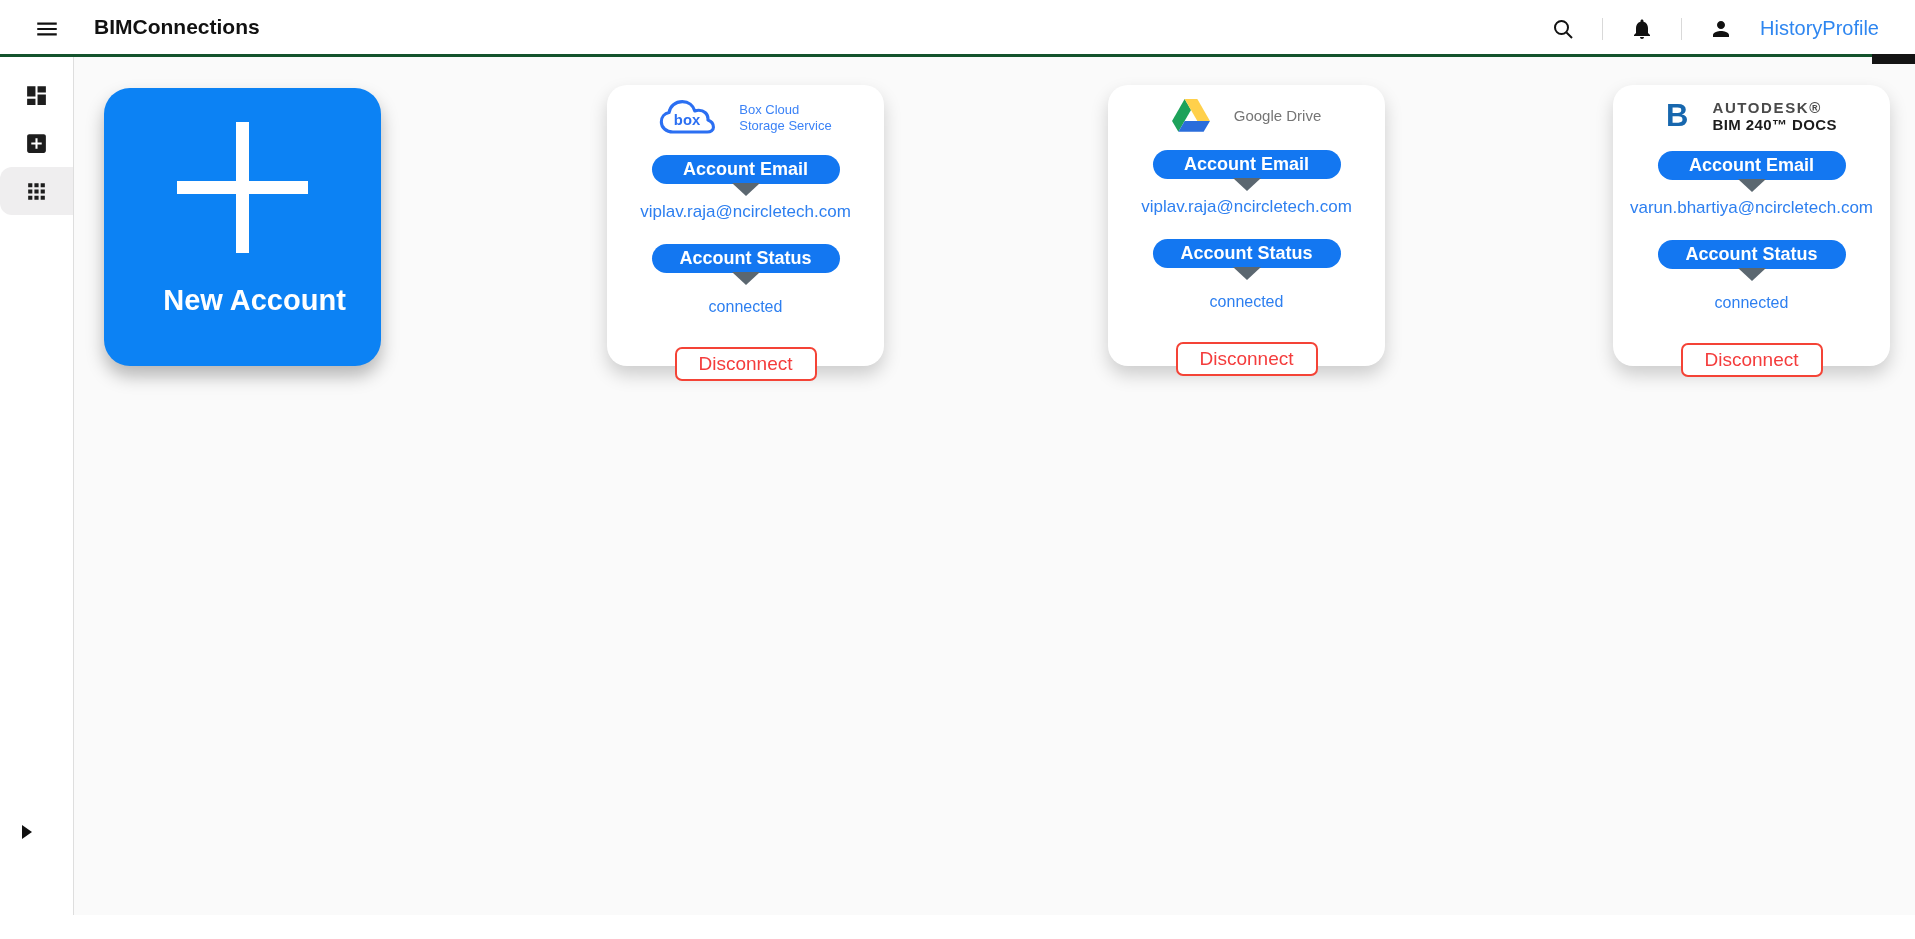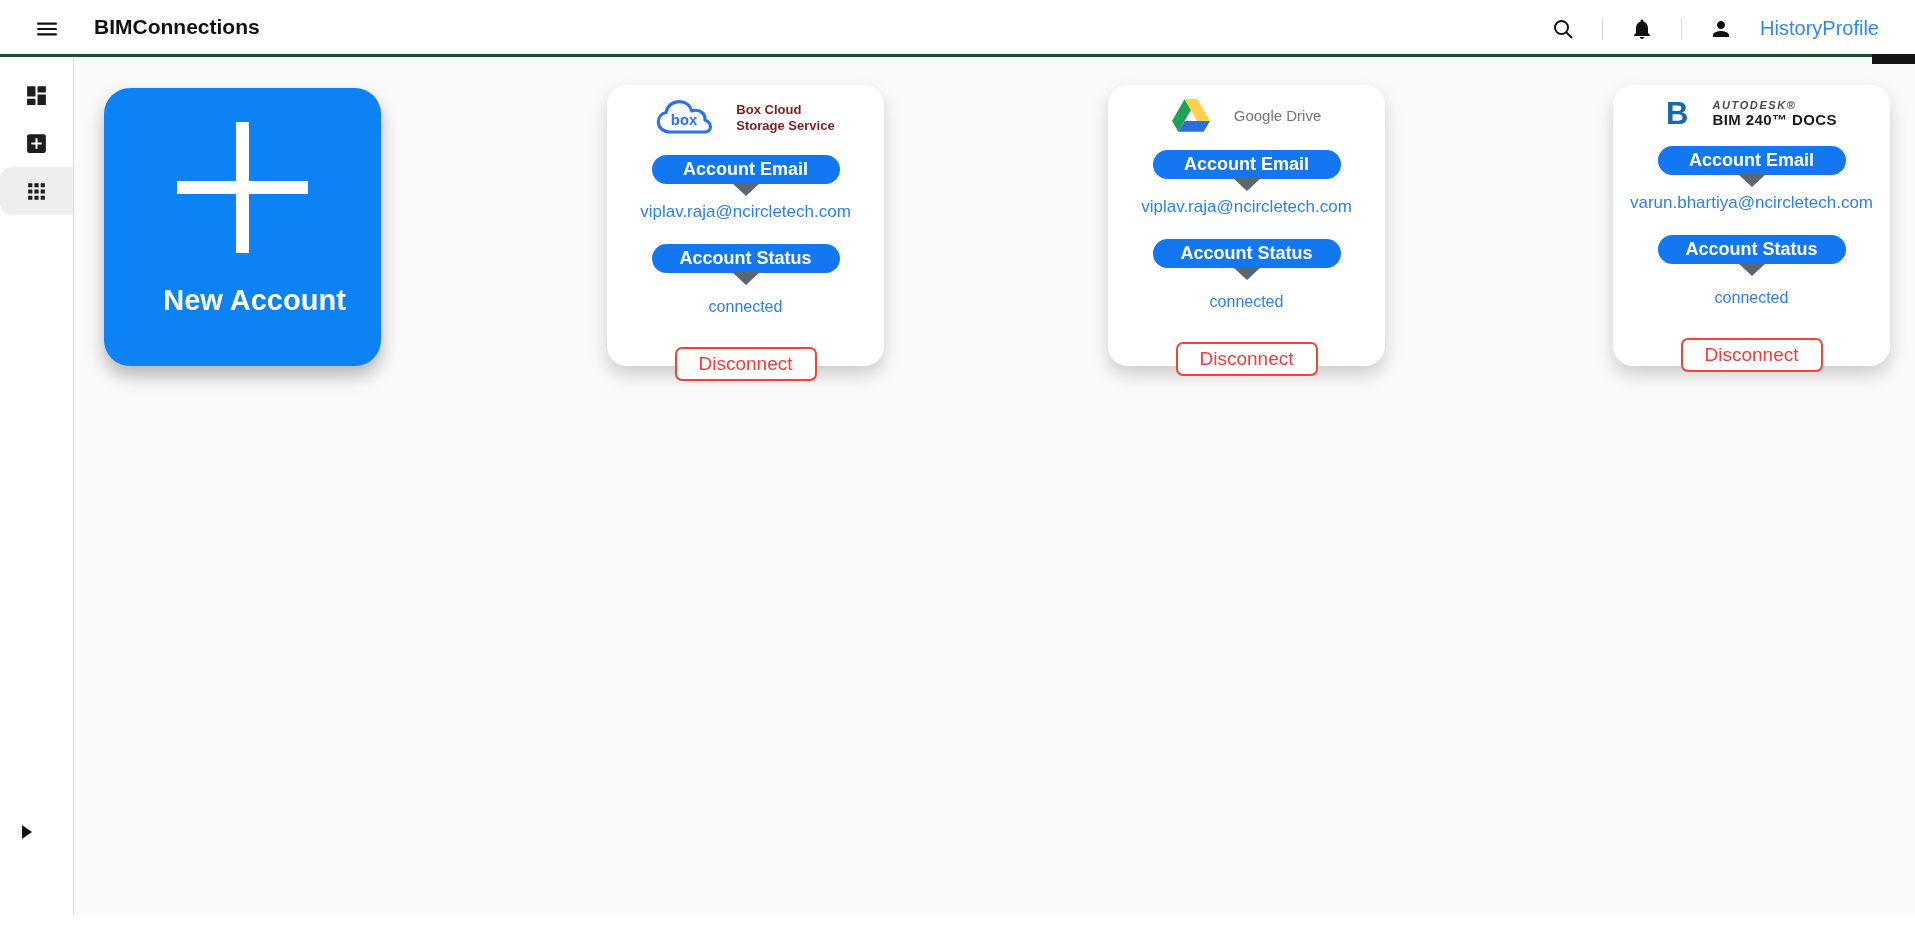--- a/index.html
+++ b/index.html
@@ -53,24 +53,24 @@
 
   
   .card { position:absolute; top:28px; width:277px; height:281px; background:#fff;
           border-radius:20px; box-shadow:0 9px 18px rgba(0,0,0,.18);
           display:flex; flex-direction:column; align-items:center; padding-top:14px; }
   .card.box    { left:533px; }
   .card.google { left:1034px; }
   .card.bim    { left:1539px; }
 
   .logo-row { height:42px; display:flex; align-items:center; gap:24px; }
-  .box-name { font-size:13px; font-weight:bold; color:#7f1d1d; line-height:1.2; }
+  .box-name { font-size:13px; font-weight:normal; color:#3b82f6; line-height:1.2; }
   .gd-name  { font-size:15px; color:#757575; }
   .bim-letter { font-size:31px; font-weight:900; color:#1767ae; line-height:0.9; }
-  .bim-text-line1 { font-size:11px; letter-spacing:1.6px; color:#4a4a4a; font-weight:600;font-style:italic; }
+  .bim-text-line1 { font-size:15px; letter-spacing:1.6px; color:#4a4a4a; font-weight:600; }
   .bim-text-line2 { font-size:15px; font-weight:bold; color:#1c1c1c; letter-spacing:.4px; }
 
   .bubble { display:flex; flex-direction:column; align-items:center; }
   .pill { width:188px; height:29px; background:#1377f1; border-radius:15px;
           color:#fff; font-size:18px; font-weight:700;
           display:flex; align-items:center; justify-content:center; }
   .caret { width:0; height:0; margin-top:-1px;
            border-left:14px solid transparent; border-right:14px solid transparent;
            border-top:13px solid #5b6770; }
   .mt-email { margin-top:18px; }

